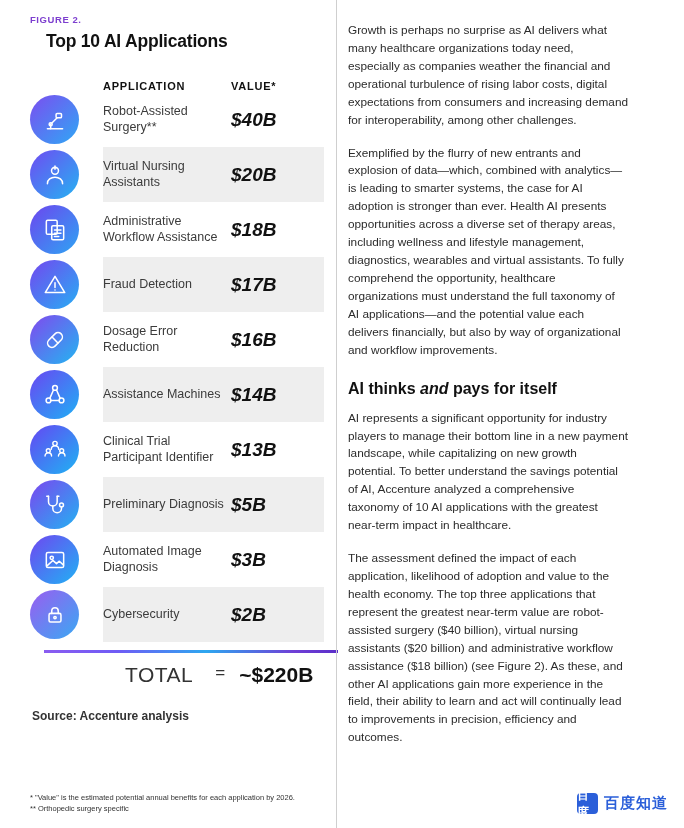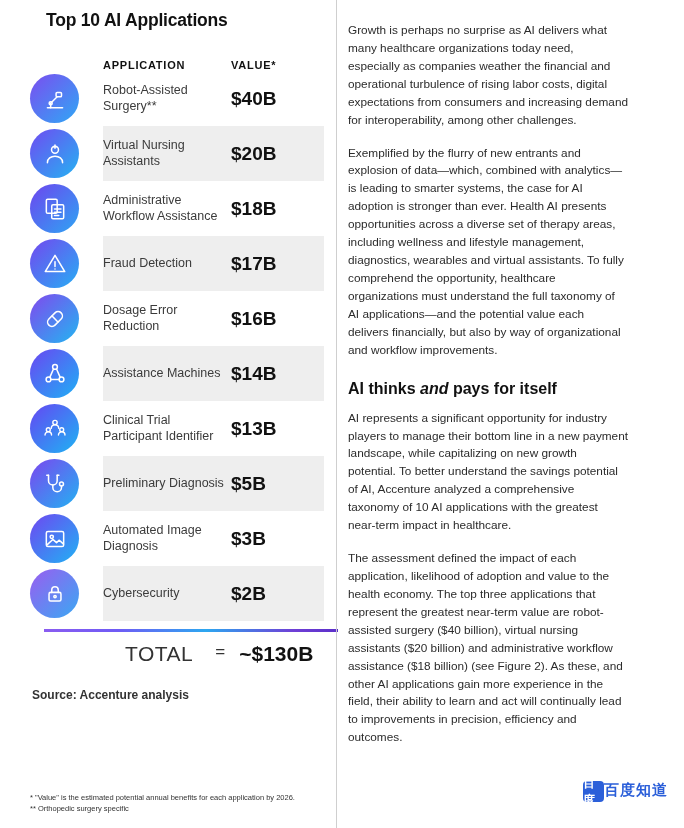--- a/index.html
+++ b/index.html
@@ -105,20 +105,21 @@
     z-index: 2;
     padding-right: 6px;
     box-sizing: border-box;
   }
   .val-cell {
     width: 80px;
     font-size: 19px;
     font-weight: bold;
     color: #111;
     z-index: 2;
+    font-style: italic;
   }
 
   .rule {
     width: 294px;
     height: 3px;
     margin: 8px 0 0 14px;
     background: linear-gradient(90deg, #8a5cf0 0%, #6f5bf5 25%, #2da7f0 55%, #6f3fd6 85%, #5b2fc9 100%);
   }
 
   .total-row {
@@ -186,22 +187,24 @@
     font-weight: bold;
     color: #111;
     margin: 20px 0 12px 0;
   }
   .subhead em { font-style: italic; }
 
   
   .watermark {
     position: absolute;
     right: 16px;
-    bottom: 26px;
-    display: flex;
+    bottom: 14px;
+    display: flex;
+    align-items: center;
+    gap: 6px;
   }
   .wm-badge {
     width: 21px;
     height: 21px;
     border-radius: 4px;
     background: #2b5fd9;
     color: #fff;
     font-size: 12px;
     font-weight: bold;
     display: flex;
@@ -215,20 +218,21 @@
     letter-spacing: 1px;
   }
 </style>
 </head>
 <body>
 
 <div class="page">
 
   <div class="left-col">
 
+    <div class="fig-label">FIGURE 2.</div>
     <div class="fig-title">Top 10 AI Applications</div>
 
     <div class="table">
 
       <div class="thead">
         <div class="th app">APPLICATION</div>
         <div class="th val">VALUE*</div>
       </div>
 
       <div class="row">
@@ -386,21 +390,21 @@
         <div class="val-cell">$2B</div>
       </div>
 
     </div>
 
     <div class="rule"></div>
 
     <div class="total-row">
       <div class="total-label">TOTAL</div>
       <div class="total-eq">=</div>
-      <div class="total-val">~$130B</div>
+      <div class="total-val">~$220B</div>
     </div>
 
     <div class="source">Source: Accenture analysis</div>
 
     <div class="footnotes">
       <div>* "Value" is the estimated potential annual benefits for each application by 2026.</div>
       <div>** Orthopedic surgery specific</div>
     </div>
   </div>
 

